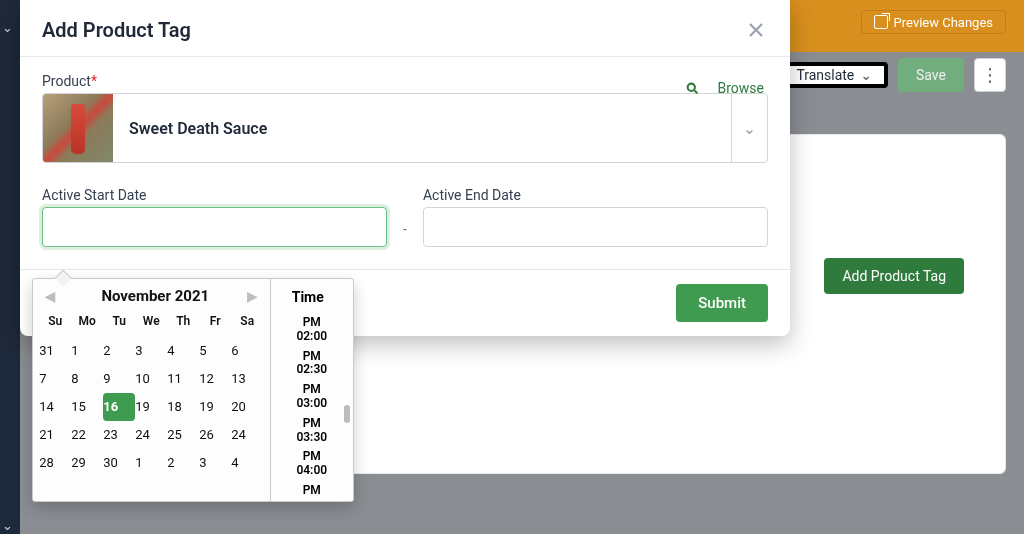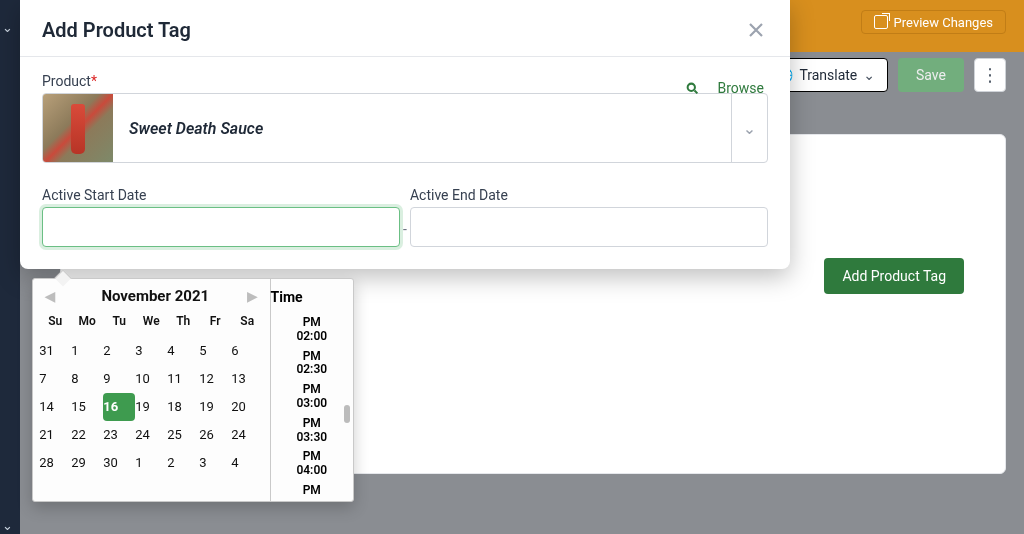--- a/index.html
+++ b/index.html
@@ -6,63 +6,63 @@
   html, body { width: 1024px; height: 534px; overflow: hidden; }
   .bg-page { position: absolute; top: 0; left: 0; width: 1024px; height: 534px; background: #8a8d92; }
   .bg-sidebar { position: absolute; top: 0; left: 0; width: 20px; height: 534px; background: #1e293b; }
   .bg-chevron1, .bg-chevron2 { position: absolute; left: 2px; color: #cbd5e1; font-size: 13px; }
   .bg-chevron1 { top: 20px; } .bg-chevron2 { top: 518px; }
   .bg-topbar { position: absolute; top: 0; left: 20px; right: 0; height: 52px; background: #d88f1e; }
   .preview-btn { position: absolute; top: 10px; right: 18px; height: 24px; padding: 0 12px; border: 1px solid #c17d16; border-radius: 4px; background: transparent; color: #fff; font-size: 13px; display: flex; align-items: center; gap: 6px; cursor: pointer; }
   .preview-icon { width: 14px; height: 14px; border: 1.5px solid #fff; border-radius: 2px; position: relative; }
   .preview-icon::after { content: ""; position: absolute; top: -3px; right: -3px; width: 7px; height: 7px; border-top: 1.5px solid #fff; border-right: 1.5px solid #fff; }
   .toolbar { position: absolute; top: 58px; right: 18px; display: flex; gap: 10px; align-items: center; }
-  .translate-btn { height: 18px; padding: 16px 12px; border: 1px solid #000000; border-radius: 4px; background: #fff; color: #1f2937; font-size: 14px; display: flex; align-items: center; gap: 6px; cursor: pointer; }
+  .translate-btn { height: 26px; padding: 0 12px; border: 4px solid #000000; border-radius: 4px; background: #fff; color: #1f2937; font-size: 14px; display: flex; align-items: center; gap: 6px; cursor: pointer; }
   .globe-icon, .caret-down { font-size: 14px; color: #4b5563; }
   .save-btn { height: 34px; padding: 0 18px; border: none; border-radius: 4px; background: #6eb47a; color: #fff; font-size: 14px; cursor: pointer; opacity: 0.85; }
   .kebab-btn { height: 34px; width: 32px; border: 1px solid #cfd3d8; border-radius: 4px; background: #fff; color: #4b5563; font-size: 18px; line-height: 1; cursor: pointer; display:flex; align-items:center; justify-content:center; }
   .bg-card { position: absolute; top: 134px; left: 60px; right: 18px; height: 340px; background: #fff; border: 1px solid #e5e7eb; border-radius: 6px; }
   .add-tag-btn { position: absolute; top: 258px; right: 60px; height: 36px; padding: 0 18px; border: none; border-radius: 4px; background: #2f7a3d; color: #fff; font-size: 14px; cursor: pointer; }
   
   .modal-overlay { position: absolute; top: 0; left: 0; width: 1024px; height: 534px; pointer-events: none; }
   .modal { position: absolute; top: 0; left: 20px; width: 770px; background: #fff; border-radius: 0 0 8px 8px; box-shadow: 0 8px 24px rgba(0,0,0,0.25); pointer-events: auto; }
   .modal-header { display: flex; justify-content: space-between; align-items: center; padding: 18px 22px 14px 22px; border-bottom: 1px solid #e5e7eb; }
   .modal-title { font-size: 20px; font-weight: 600; color: #1f2937; }
   .close-btn { width: 24px; height: 24px; background: none; border: none; cursor: pointer; color: #9ca3af; font-size: 24px; line-height: 1; display:flex; align-items:center; justify-content:center;}
   .close-btn svg { width: 18px; height: 18px; stroke: #9ca3af; stroke-width: 2.2; }
   .modal-body { padding: 14px 22px 22px 22px; }
   .field-label { font-size: 14px; color: #374151; margin-bottom: 4px; display: inline-block; }
   .required { color: #dc2626; }
   .browse-link { position: absolute; right: 26px; top: 80px; color: #2f7a3d; font-size: 14px; display: flex; align-items: center; gap: 19px; cursor: pointer; text-decoration: none; }
   .browse-link svg { width: 13px; height: 13px; stroke: #2f7a3d; stroke-width: 2.5; fill: none; }
   .product-select { display: flex; align-items: stretch; border: 1px solid #d1d5db; border-radius: 4px; height: 70px; overflow: hidden; }
   .product-thumb { width: 70px; height: 70px; background: linear-gradient(135deg, #b8a07a 0%, #8c7a5a 40%, #c94a3b 50%, #8c7a5a 60%, #7d8a6a 100%); flex-shrink: 0; position: relative; }
   .product-thumb::after { content:""; position:absolute; left:28px; top:10px; width:14px; height:50px; background: linear-gradient(#d94b3a, #b73426); border-radius: 3px 3px 5px 5px; }
-  .product-name { flex: 1; padding: 0 16px; display: flex; align-items: center; font-size: 16px; font-weight: 600; color: #1f2937; font-style: italic; }
+  .product-name { flex: 1; padding: 0 16px; display: flex; align-items: center; font-size: 16px; font-weight: 600; color: #1f2937; }
   .product-caret { width: 36px; border-left: 1px solid #d1d5db; display: flex; align-items: center; justify-content: center; color: #9ca3af; cursor: pointer; }
-  .date-row { display: flex; align-items: flex-start; gap: 3px; margin-top: 22px; }
+  .date-row { display: flex; align-items: flex-start; gap: 16px; margin-top: 22px; }
   .date-col { flex: 1; }
   .date-input { width: 100%; height: 40px; border: 1px solid #d1d5db; border-radius: 4px; padding: 0 10px; font-size: 14px; color: #1f2937; }
   .date-input.focused { border: 1.5px solid #6bbf84; box-shadow: 0 0 0 3px rgba(107,191,132,0.25); outline: none; }
   .dash { align-self: center; margin-top: 26px; color: #6b7280; font-size: 14px; }
   .modal-footer { border-top: 1px solid #e5e7eb; padding: 14px 22px; display: flex; justify-content: flex-end; }
   .submit-btn { height: 38px; padding: 0 22px; border: none; border-radius: 4px; background: #3e9b4f; color: #fff; font-size: 15px; font-weight: 500; cursor: pointer; }
   
   .datepicker { position: absolute; top: 278px; left: 32px; width: 322px; background: #fdfdfd; border: 1px solid #c9c9c9; border-radius: 3px; box-shadow: 0 6px 16px rgba(0,0,0,0.2); pointer-events: auto; display: flex; }
   .dp-arrow { position: absolute; top: -7px; left: 24px; width: 12px; height: 12px; background: #f3f3f3; border-left: 1px solid #c9c9c9; border-top: 1px solid #c9c9c9; transform: rotate(45deg); }
   .dp-cal { width: 238px; }
   .dp-header { display: flex; align-items: center; justify-content: space-between; padding: 8px 8px 2px 8px; }
   .dp-nav { width: 18px; height: 18px; background: none; border: none; color: #bdbdbd; font-size: 14px; cursor: pointer; }
   .dp-month { font-size: 15px; font-weight: 700; color: #111; margin-left: 8px; }
   .dp-grid { display: grid; grid-template-columns: repeat(7, 32px); grid-auto-rows: 28px; justify-content: center; padding: 2px 4px 8px 4px; }
   .dp-dow { font-size: 12px; font-weight: 600; color: #111; text-align: center; line-height: 24px; }
   .dp-day { font-size: 13px; color: #111; text-align: left; line-height: 28px; border-radius: 4px; cursor: pointer; }
   .dp-day.selected { background: #3e9b4f; color: #fff; font-weight: 700; }
   .dp-time { width: 84px; border-left: 1px solid #c9c9c9; display: flex; flex-direction: column; }
-  .dp-time-hdr { font-size: 14px; font-weight: 700; text-align: left; padding: 10px 8px 8px 0; }
+  .dp-time-hdr { font-size: 14px; font-weight: 700; text-align: center; padding: 10px 8px 8px 0; }
   .dp-time-list { flex: 1; overflow: hidden; position: relative; }
   .dp-time-item { font-size: 12px; font-weight: 600; text-align: center; padding: 3px 0; line-height: 1.15; cursor: pointer; }
   .dp-time-item .ampm { display: block; }
   .dp-scrollbar-track { position: absolute; right: 2px; top: 2px; bottom: 2px; width: 8px; background: transparent; }
   .dp-scrollbar-thumb { width: 6px; height: 18px; background: #bcbcbc; border-radius: 3px; position: absolute; right: 1px; top: 90px; }
 </style>
 </head>
 <body>
 
 <div class="bg-page">
@@ -123,20 +123,23 @@
         <div class="date-col">
           <label class="field-label">Active Start Date</label>
           <input class="date-input focused" type="text" value="" style="">
         </div>
         <span class="dash">-</span>
         <div class="date-col">
           <label class="field-label">Active End Date</label>
           <input class="date-input" type="text" value="" style="">
         </div>
       </div>
+    </div>
+    <div class="modal-footer">
+      <button class="submit-btn">Submit</button>
     </div>
   </div>
 
   <div class="datepicker">
     <div class="dp-arrow"></div>
     <div class="dp-cal">
       <div class="dp-header">
         <button class="dp-nav">◀</button>
         <span class="dp-month">November 2021</span>
         <button class="dp-nav">▶</button>

